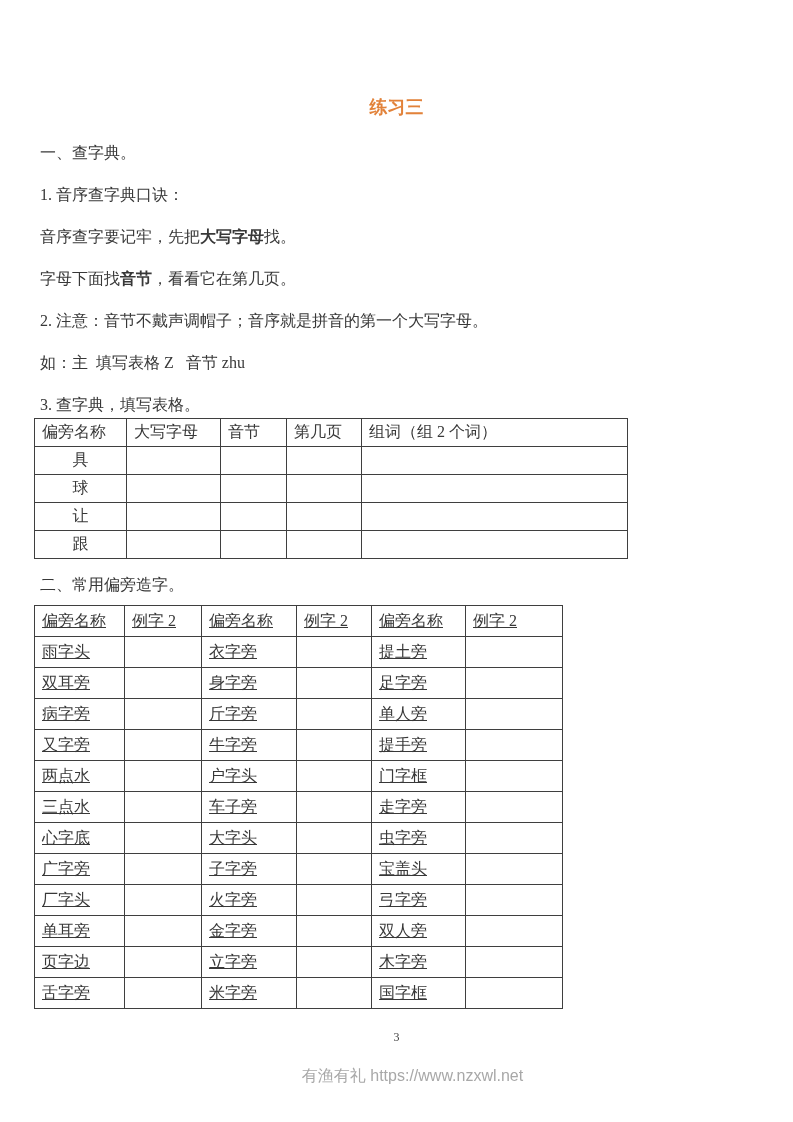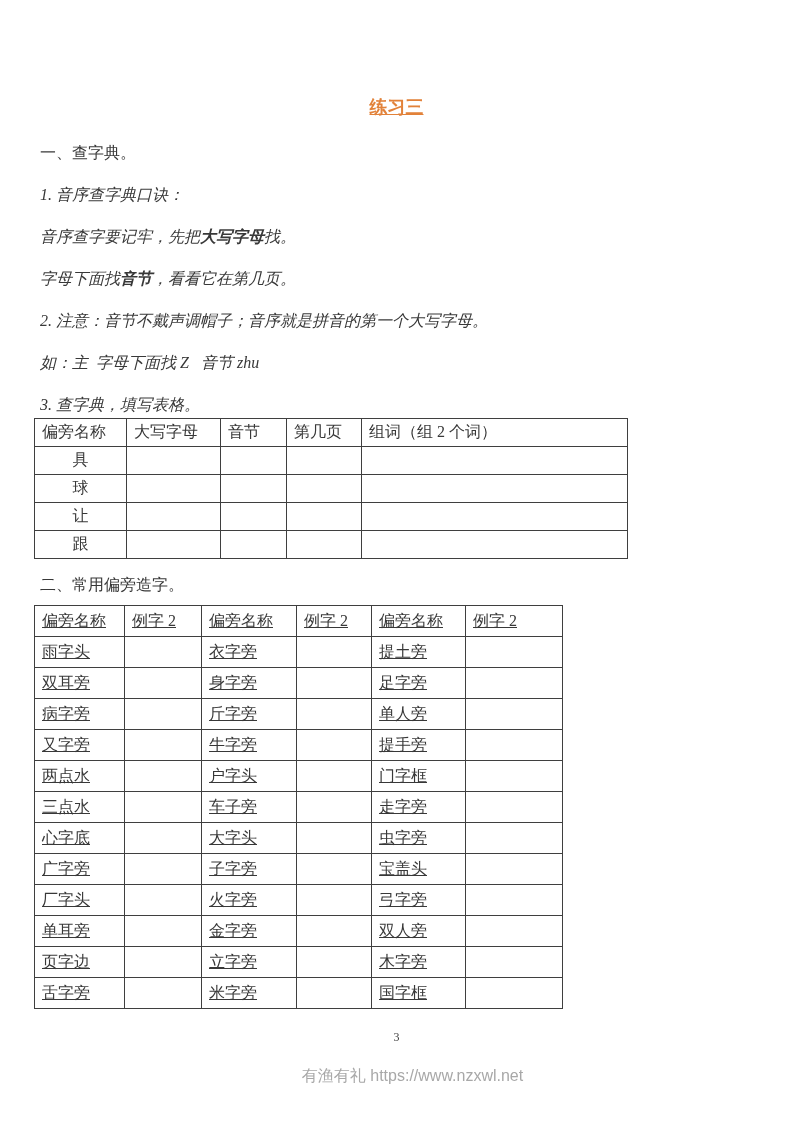--- a/index.html
+++ b/index.html
@@ -21,31 +21,29 @@
     height: 1122px;
   }
   .doc-title {
     margin: 0;
     padding-top: 97px;
     text-align: center;
     font-size: 18px;
     line-height: 20px;
     font-weight: bold;
     color: #e2823a;
-    text-decoration: underline;
   }
   .content {
     padding: 26px 110px 0 40px;
   }
   .para {
     margin: 0 0 22px 0;
     font-size: 16px;
     line-height: 20px;
     white-space: pre-wrap;
-    font-style: italic;
   }
   .para.tight {
     margin-bottom: 3px;
   }
   .b {
     font-weight: bold;
   }
   .section-heading {
     margin: 0 0 22px 0;
     font-size: 16px;
@@ -116,21 +114,21 @@
     <p class="section-heading">一、查字典。</p>
 
     <p class="para">1. 音序查字典口诀：</p>
 
     <p class="para"><span>音序查字要记牢，先把</span><span class="b">大写字母</span><span>找。</span></p>
 
     <p class="para"><span>字母下面找</span><span class="b">音节</span><span>，看看它在第几页。</span></p>
 
     <p class="para">2. 注意：音节不戴声调帽子；音序就是拼音的第一个大写字母。</p>
 
-    <p class="para">如：主  字母下面找 Z   音节 zhu</p>
+    <p class="para">如：主  填写表格 Z   音节 zhu</p>
 
     <p class="para tight">3. 查字典，填写表格。</p>
 
     <table id="dict-table">
       <colgroup>
         <col style="width:92px">
           <col style="width:94px">
           <col style="width:66px">
           <col style="width:75px">
           <col style="width:266px">

